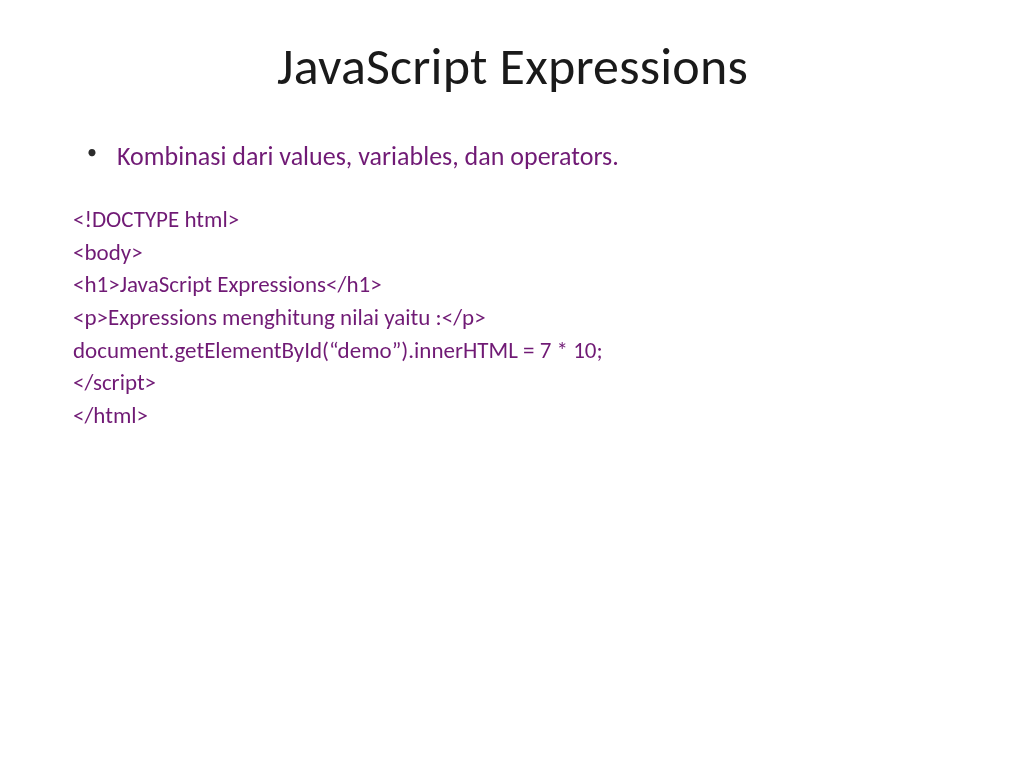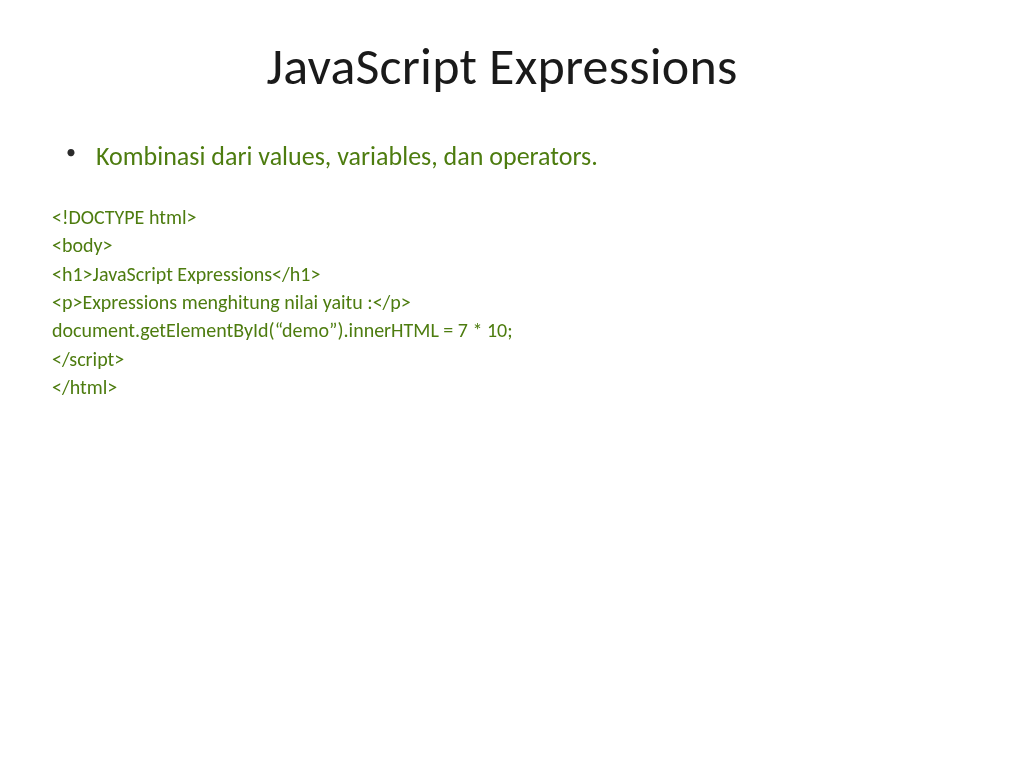--- a/index.html
+++ b/index.html
@@ -8,34 +8,34 @@
     width: 1024px;
     height: 768px;
     background: #ffffff;
     font-family: Calibri, "Segoe UI", Arial, sans-serif;
     color: #1a1a1a;
   }
   .slide {
     box-sizing: border-box;
     width: 1024px;
     height: 768px;
-    padding: 28px 72px 40px 52px;
+    padding: 28px 72px 40px 73px;
     position: relative;
   }
   .title {
     text-align: center;
     font-size: 52px;
     font-weight: 400;
     margin: 6px 0 40px 0;
     letter-spacing: 0.2px;
   }
   .content {
     font-size: 26px;
     line-height: 1.42;
-    color: #4d7c0f;
+    color: #701a75;
   }
   ul.bullets {
     list-style: none;
     margin: 0 0 28px 0;
     padding: 0 0 0 36px;
   }
   ul.bullets > li {
     position: relative;
     padding-left: 8px;
   }
@@ -43,21 +43,21 @@
     content: "•";
     position: absolute;
     left: -22px;
     top: 0;
     font-size: 20px;
     color: #2b2b2b;
   }
   .code-block {
     margin: 8px 0 0 0;
     font-family: Calibri, "Segoe UI", Arial, sans-serif;
-    font-size: 20px;
+    font-size: 23px;
     line-height: 1.42;
     white-space: normal;
   }
   .code-line {
     display: block;
   }
 </style>
 </head>
 <body>
 

